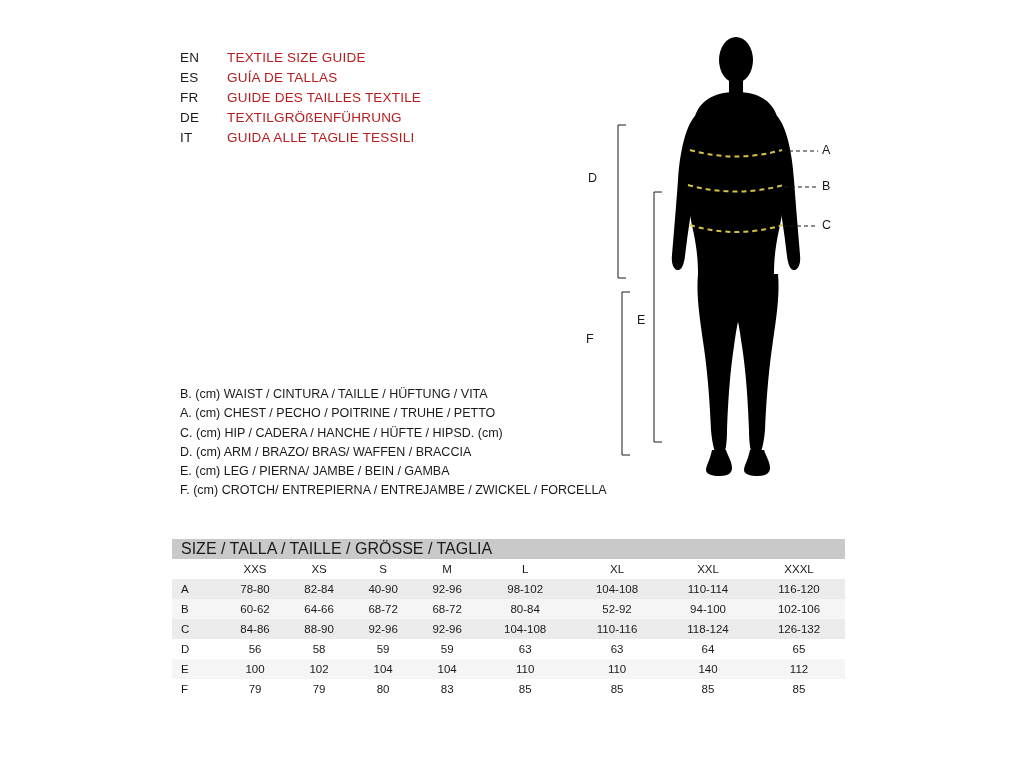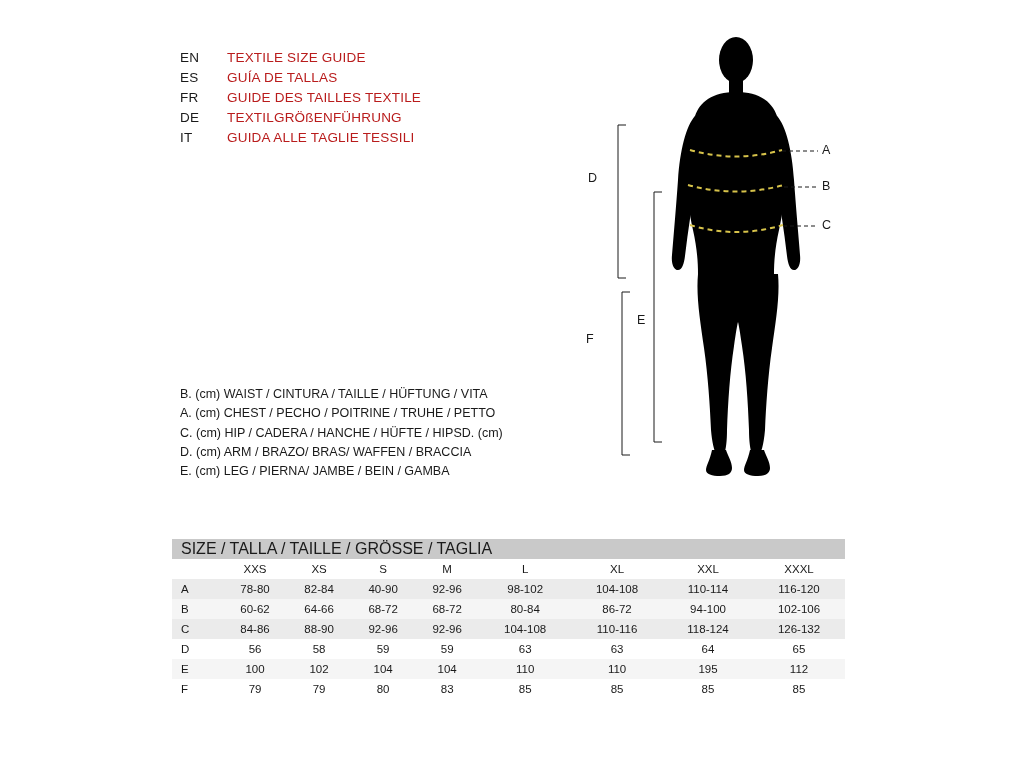--- a/index.html
+++ b/index.html
@@ -150,20 +150,21 @@
       <span class="lang-text">GUIDA ALLE TAGLIE TESSILI</span>
     </div>
   </div>
 
   <div class="legend">
     <div class="legend-row">B. (cm) WAIST / CINTURA / TAILLE / HÜFTUNG / VITA</div>
     <div class="legend-row">A. (cm) CHEST / PECHO / POITRINE / TRUHE / PETTO</div>
     <div class="legend-row">C. (cm) HIP / CADERA / HANCHE / HÜFTE / HIPSD. (cm)</div>
     <div class="legend-row">D. (cm) ARM / BRAZO/ BRAS/ WAFFEN / BRACCIA</div>
     <div class="legend-row">E. (cm) LEG / PIERNA/ JAMBE / BEIN / GAMBA</div>
+    <div class="legend-row">F. (cm) CROTCH/ ENTREPIERNA / ENTREJAMBE / ZWICKEL / FORCELLA</div>
   </div>
 
 
   <table class="size-table">
     <tbody>
       <tr class="hdr-row">
         <td colspan="9">SIZE / TALLA / TAILLE / GRÖSSE / TAGLIA</td>
       </tr>
       <tr class="sizes-row">
         <td class="rowhead"></td>
@@ -187,21 +188,21 @@
         <td>110-114</td>
         <td>116-120</td>
       </tr>
       <tr class="band-b">
         <td class="rowhead">B</td>
         <td>60-62</td>
         <td>64-66</td>
         <td>68-72</td>
         <td>68-72</td>
         <td>80-84</td>
-        <td>86-72</td>
+        <td>52-92</td>
         <td>94-100</td>
         <td>102-106</td>
       </tr>
       <tr class="band-c">
         <td class="rowhead">C</td>
         <td>84-86</td>
         <td>88-90</td>
         <td>92-96</td>
         <td>92-96</td>
         <td>104-108</td>
@@ -221,21 +222,21 @@
         <td>65</td>
       </tr>
       <tr class="band-e">
         <td class="rowhead">E</td>
         <td>100</td>
         <td>102</td>
         <td>104</td>
         <td>104</td>
         <td>110</td>
         <td>110</td>
-        <td>195</td>
+        <td>140</td>
         <td>112</td>
       </tr>
       <tr class="band-f">
         <td class="rowhead">F</td>
         <td>79</td>
         <td>79</td>
         <td>80</td>
         <td>83</td>
         <td>85</td>
         <td>85</td>

